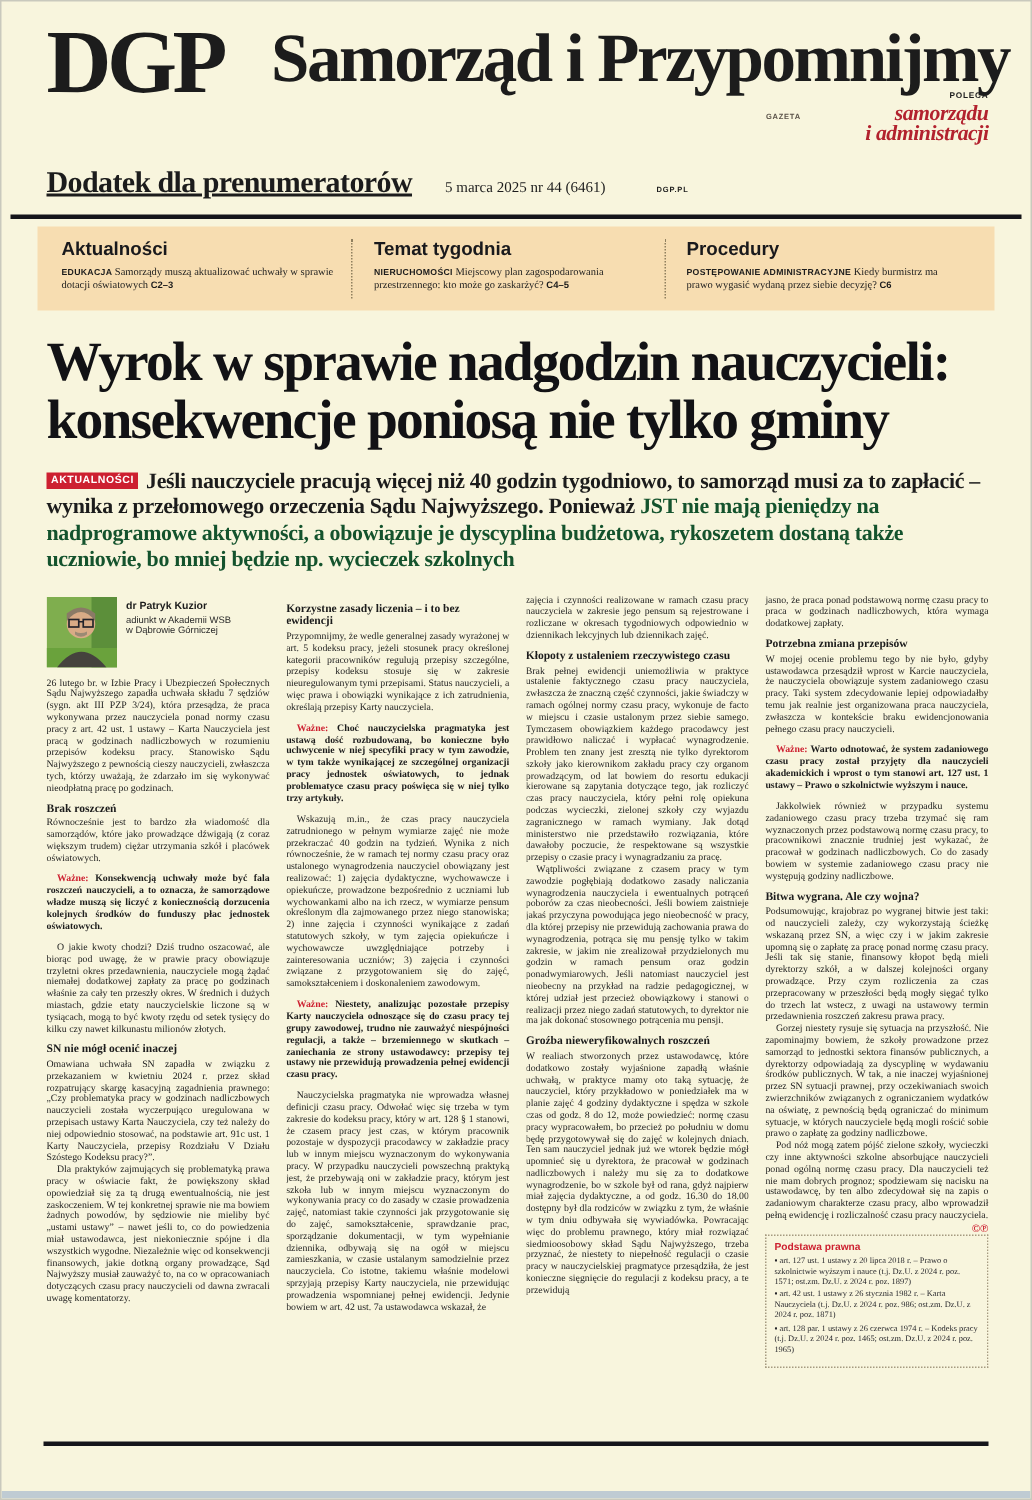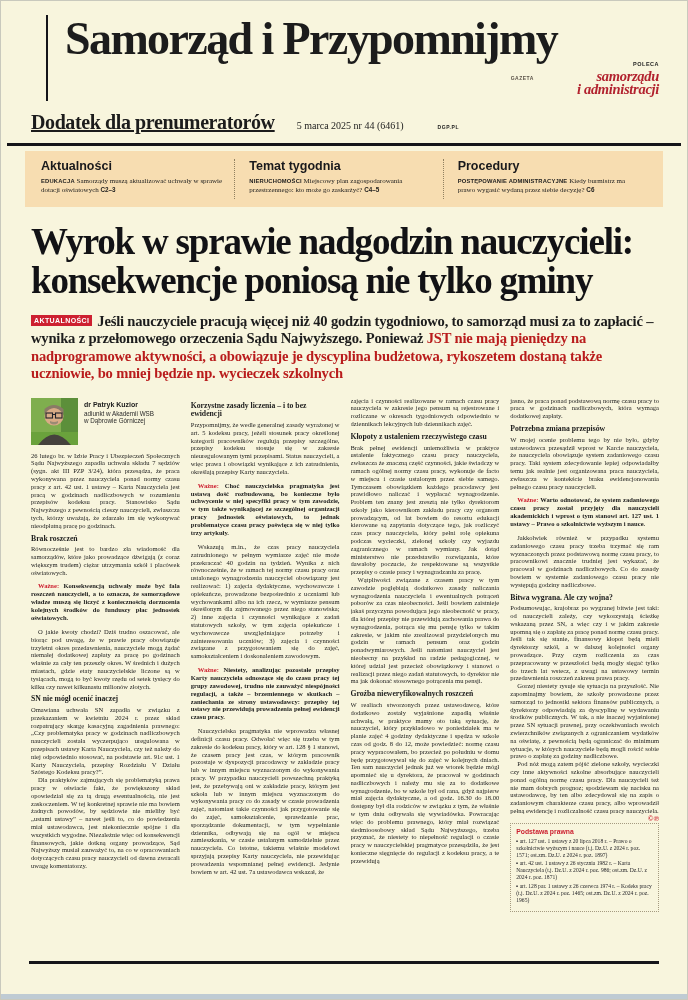--- a/index.html
+++ b/index.html
@@ -30,21 +30,21 @@
   .tsec + .tsec{border-left:1px dotted #90805f;padding-left:14px;}
   .tsec h2{font:bold 12.5px "Liberation Sans",sans-serif;margin:0 0 4px;color:#19191c;}
   .tsec p{font-size:7px;line-height:8.7px;margin:0;}
   .kicker{font:bold 5.8px "Liberation Sans",sans-serif;letter-spacing:.2px;}
   .pageref{font:bold 6.3px "Liberation Sans",sans-serif;}
   
   h1.headline{margin:15px 26px 0 30px;font-size:37px;line-height:39px;font-weight:bold;letter-spacing:-1.2px;color:#121215;}
   .lead{margin:13px 26px 0 30px;font-size:14.6px;line-height:17.4px;font-weight:bold;letter-spacing:-0.2px;}
   .lead-tag{display:inline-block;background:#cd2030;color:#fff;font:bold 7px/9px "Liberation Sans",sans-serif;
             padding:1px 3px;vertical-align:3px;margin-right:5px;letter-spacing:.4px;}
-  .lead-red{color:#b91c1c;}
+  .lead-red{color:#14532d;}
   
   .cols{display:flex;gap:11px;margin:14px 28px 0 30px;height:608px;overflow:hidden;}
   .col{flex:1;overflow:hidden;min-width:0;}
   .author{display:flex;gap:6px;margin:1px 0 7px;}
   .author-photo{width:47px;height:47px;flex:none;display:block;}
   .author-meta{padding-top:3px;}
   .author-name{font:bold 7px "Liberation Sans",sans-serif;margin:0 0 2px;}
   .author-role{font:6.3px/7.6px "Liberation Sans",sans-serif;color:#2a2a2a;margin:0;}
   .para{font-size:6.55px;line-height:7.8px;text-align:justify;margin:0;}
   .para.ind{text-indent:7px;}
@@ -59,20 +59,21 @@
   .bottom-rule{position:absolute;left:28px;right:28px;top:960px;height:3px;background:#15151a;}
   .bottom-strip{position:absolute;left:0;right:0;bottom:0;height:5px;background:#bfcbd3;}
 </style>
 </head>
 <body>
 
 <div class="sheet">
 
   <div class="mast">
     <div class="mast-top">
+      <div class="logo">DGP</div>
       <div class="vrule"></div>
       <div class="mast-title">Samorząd i Przypomnijmy</div>
     </div>
     <div class="mast-bottom">
       <div class="subtitle">Dodatek dla prenumeratorów</div>
       <div class="issue">5 marca 2025 nr 44 (6461)</div>
       <div class="site">DGP.PL</div>
     </div>
     <div class="poleca">
       <div class="poleca-label">POLECA</div>

